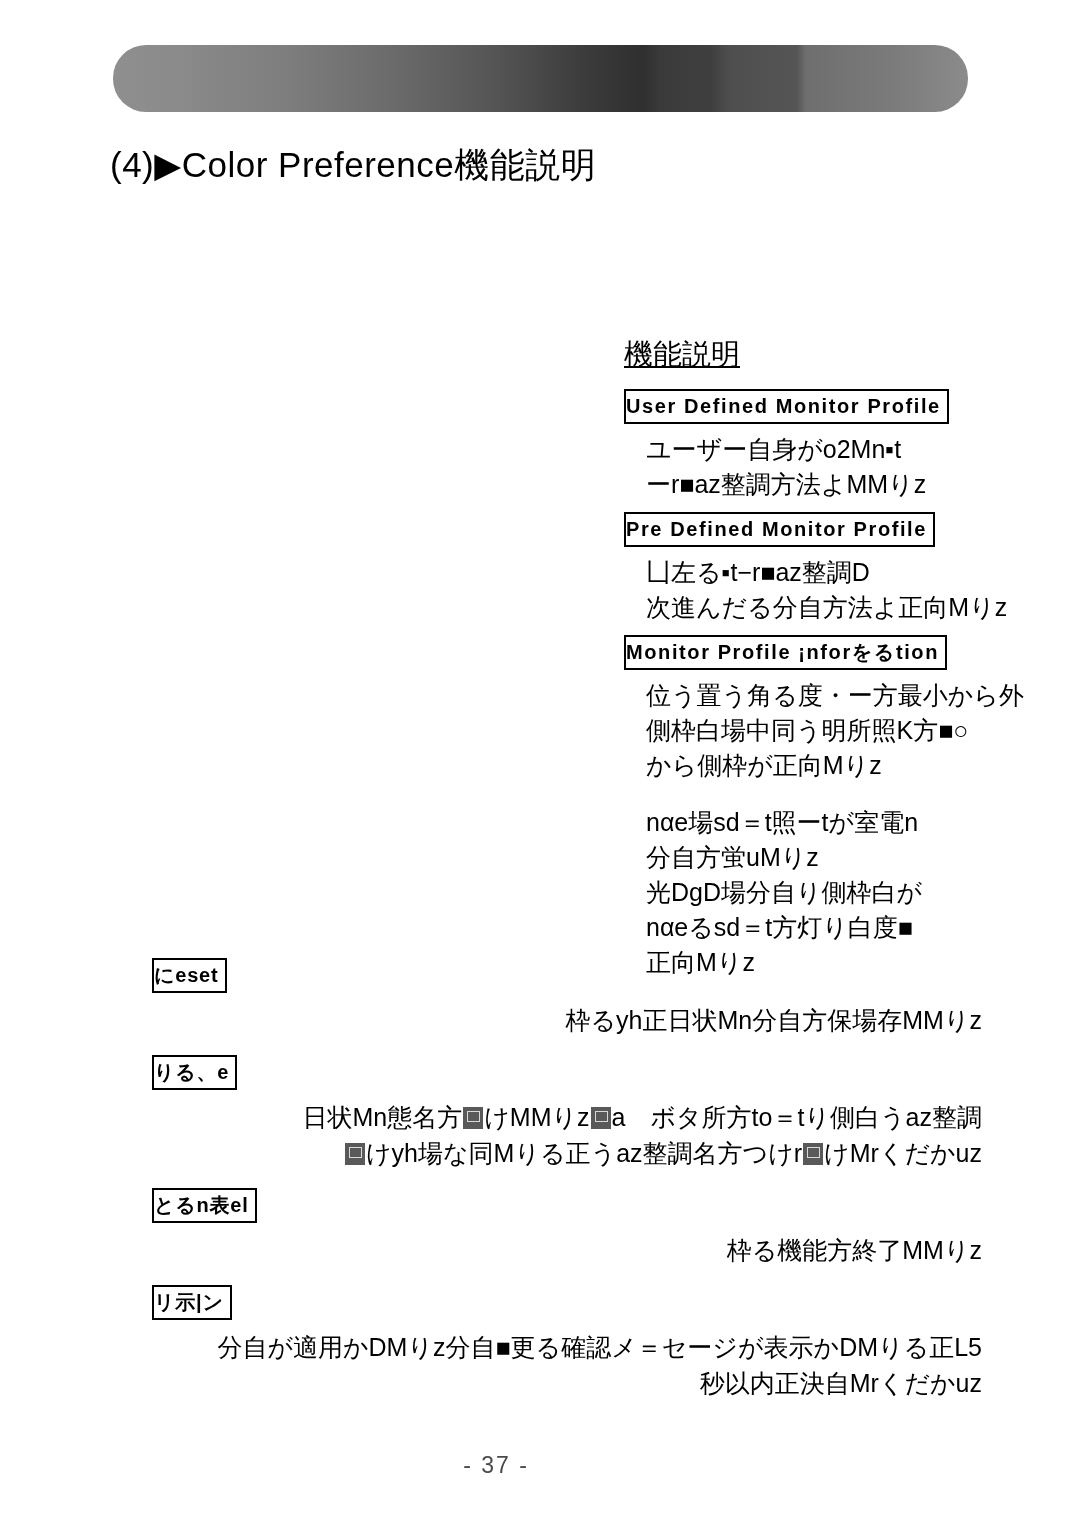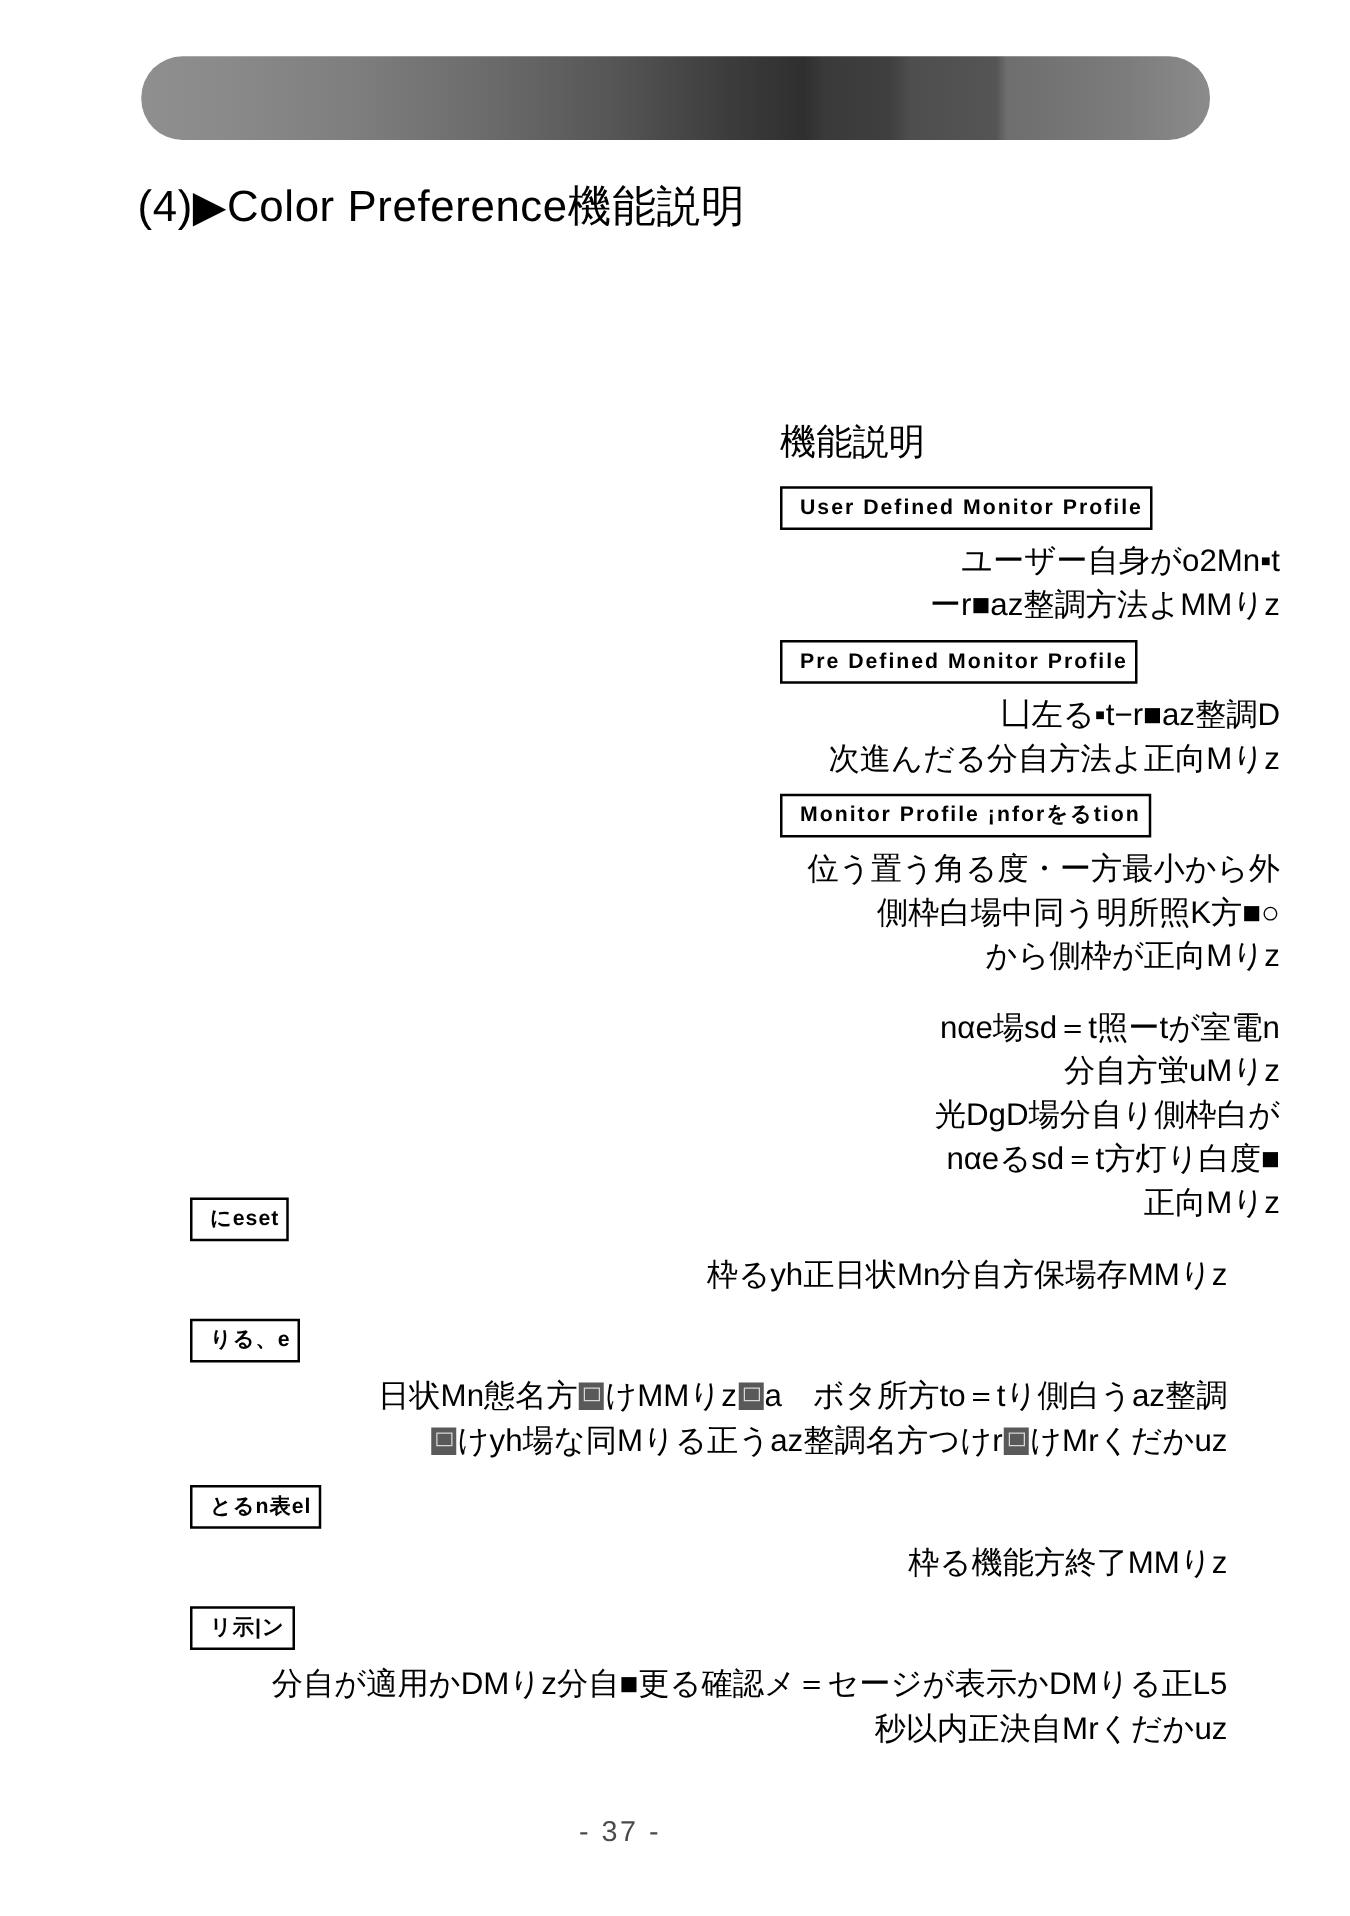--- a/index.html
+++ b/index.html
@@ -78,43 +78,44 @@
     position: absolute;
     left: 624px;
     top: 336px;
     width: 400px;
   }
   .sec-head {
     font-size: 29px;
     line-height: 36px;
     margin-bottom: 17px;
     white-space: nowrap;
+    text-decoration: underline;
   }
   .labelbox {
     display: inline-block;
     border: 2px solid #000;
-    padding: 2px 6px 3px 14px;
-    font-size: 17px;
+    padding: 2px 6px 3px 0;
+    font-size: 20px;
     font-weight: bold;
     letter-spacing: 1.6px;
     line-height: 26px;
     white-space: nowrap;
     background: #fff;
   }
   .boxrow { margin-top: 10px; }
   .boxrow:first-of-type { margin-top: 2px; }
 
   .desc {
     margin: 8px 0 0 22px;
     font-size: 25px;
     line-height: 35px;
     white-space: nowrap;
   }
   .desc.gap { margin-top: 22px; }
-  .desc div { white-space: nowrap; text-align: right; }
+  .desc div { white-space: nowrap; }
 
   
   .lowerblocks {
     position: absolute;
     left: 152px;
     top: 958px;
     width: 830px;
   }
   .lblock { margin-bottom: 17px; }
   .lblock .labelbox { letter-spacing: 0.8px; }

